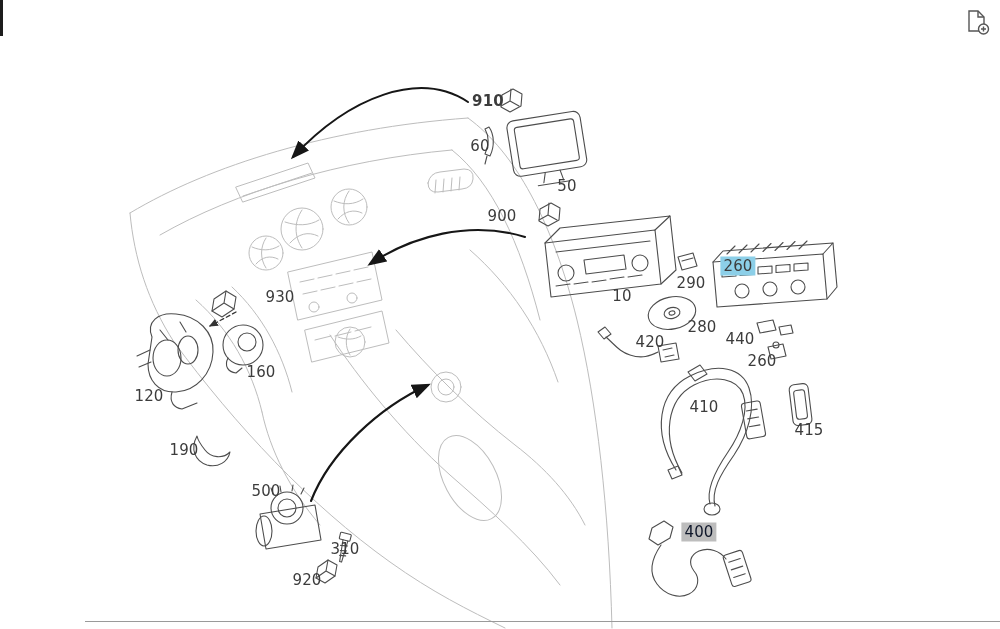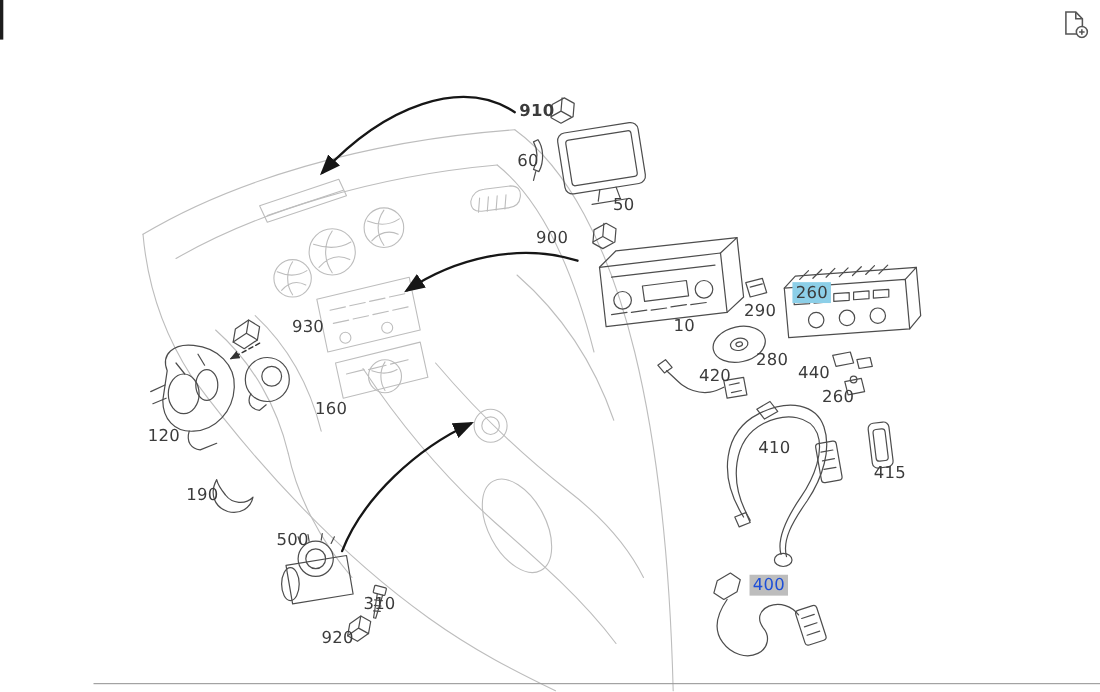--- a/index.html
+++ b/index.html
@@ -10,21 +10,21 @@
     font-family:"DejaVu Sans","Liberation Sans",sans-serif;
   }
   #diagram-svg { position:absolute; left:0; top:0; }
   .part-label {
     position:absolute; transform:translate(-50%,-50%);
     font-size:15px; line-height:19px; color:var(--label-text,#3c3c3c);
     padding:0 3px; letter-spacing:.2px; cursor:pointer; user-select:none;
     white-space:nowrap;
   }
   .hl-selected  { background:var(--hl-selected,#8ccfe8); }
-  .hl-secondary { background:var(--hl-secondary,#bdbdbd); color:#1d4ed8; }
+  .hl-secondary { background:var(--hl-secondary,#bdbdbd); color:#0f172a; }
   .corner-btn {
     position:absolute; top:7px; right:8px; width:30px; height:30px;
     background:transparent; border:none; padding:2px; cursor:pointer;
   }
   .divider {
     position:absolute; left:85px; top:621px; width:915px; height:1px;
     background:var(--divider,#9a9a9a);
   }
   .edge-artifact {
     position:absolute; left:0; top:0; width:3px; height:36px; background:#1d1d1d;
@@ -248,21 +248,21 @@
   <div class="part-label" style="left:622px;top:296px;">10</div>
   <div class="part-label" style="left:691px;top:283px;">290</div>
   <div class="part-label" style="left:702px;top:327px;text-align:right;">280</div>
   <div class="part-label hl-selected" style="left:738px;top:266px;">260</div>
   <div class="part-label" style="left:740px;top:339px;">440</div>
   <div class="part-label" style="left:762px;top:361px;">260</div>
   <div class="part-label" style="left:650px;top:342px;">420</div>
   <div class="part-label" style="left:704px;top:407px;">410</div>
   <div class="part-label" style="left:809px;top:430px;">415</div>
   <div class="part-label" style="left:280px;top:297px;">930</div>
-  <div class="part-label" style="left:261px;top:372px;margin-left:40px;">160</div>
+  <div class="part-label" style="left:261px;top:372px;">160</div>
   <div class="part-label" style="left:149px;top:396px;">120</div>
   <div class="part-label" style="left:184px;top:450px;">190</div>
   <div class="part-label" style="left:266px;top:491px;">500</div>
   <div class="part-label" style="left:345px;top:549px;">310</div>
   <div class="part-label" style="left:307px;top:580px;text-align:right;">920</div>
   <div class="part-label hl-secondary" style="left:699px;top:532px;">400</div>
 
   <button class="corner-btn">
     <svg width="26" height="26" viewBox="0 0 26 26">
       <path d="M5 2 h9 l6 6 v14 h-15 Z" fill="none" stroke="#555" stroke-width="1.4"></path>

